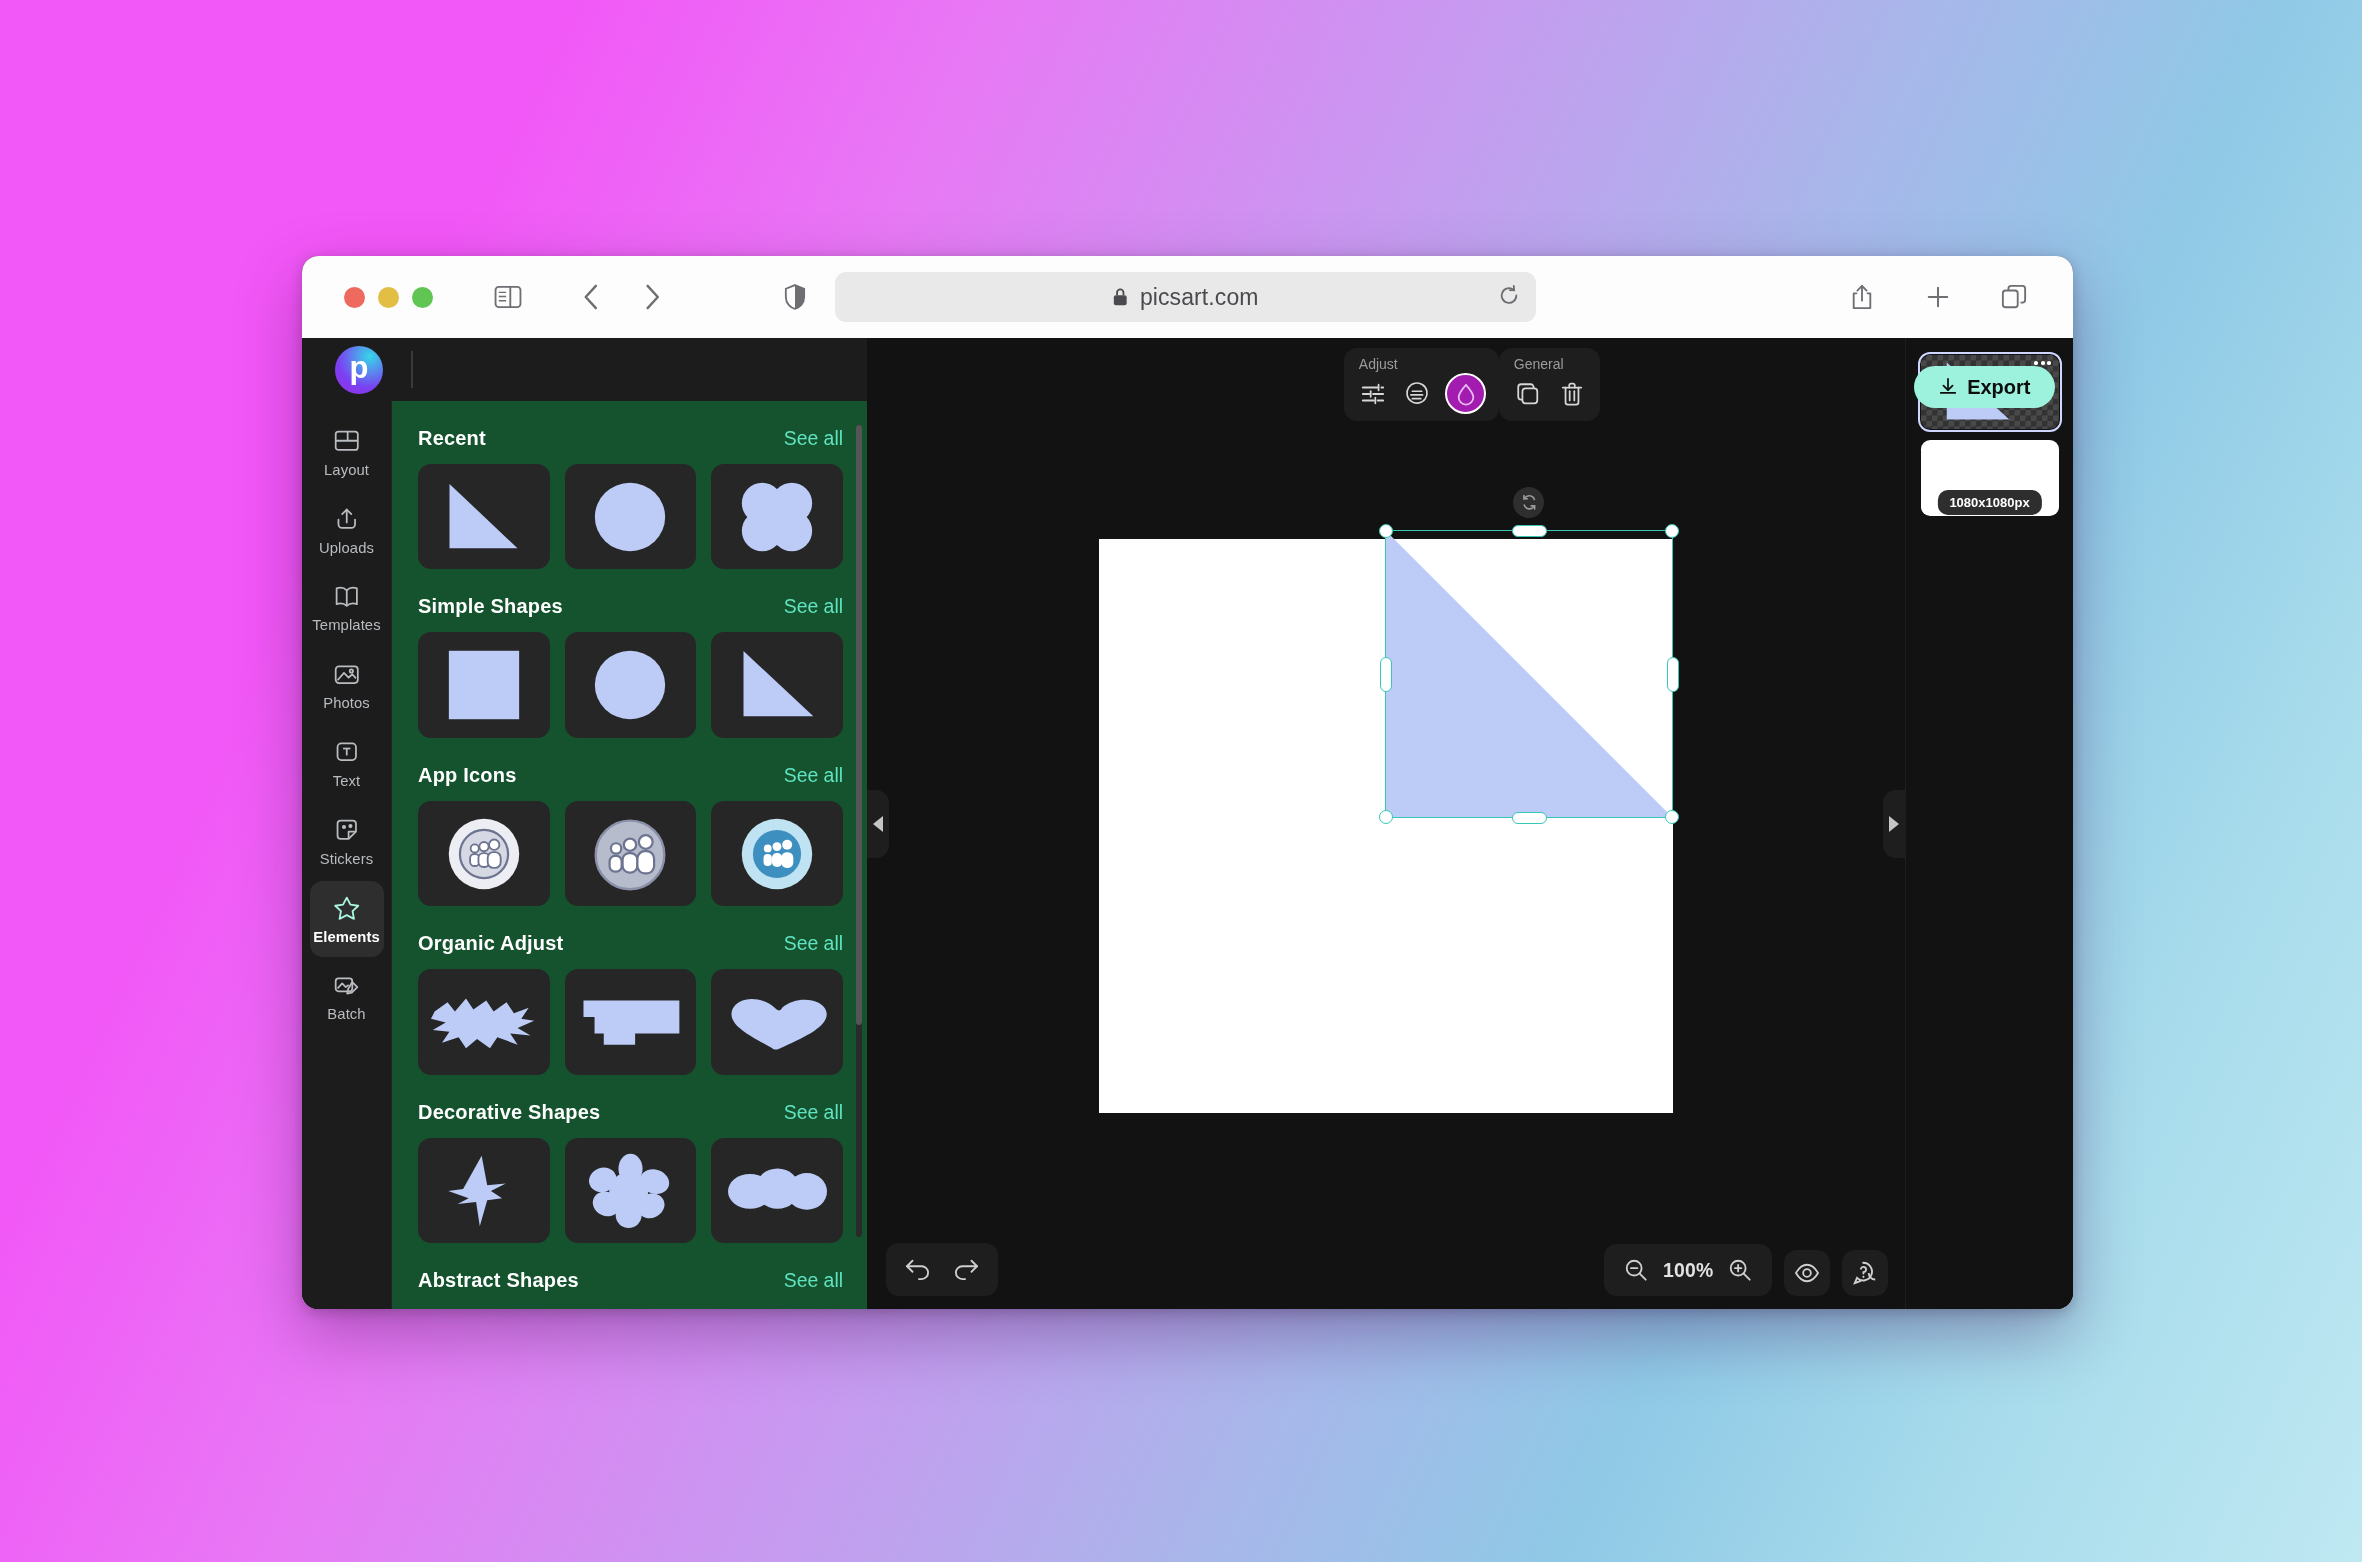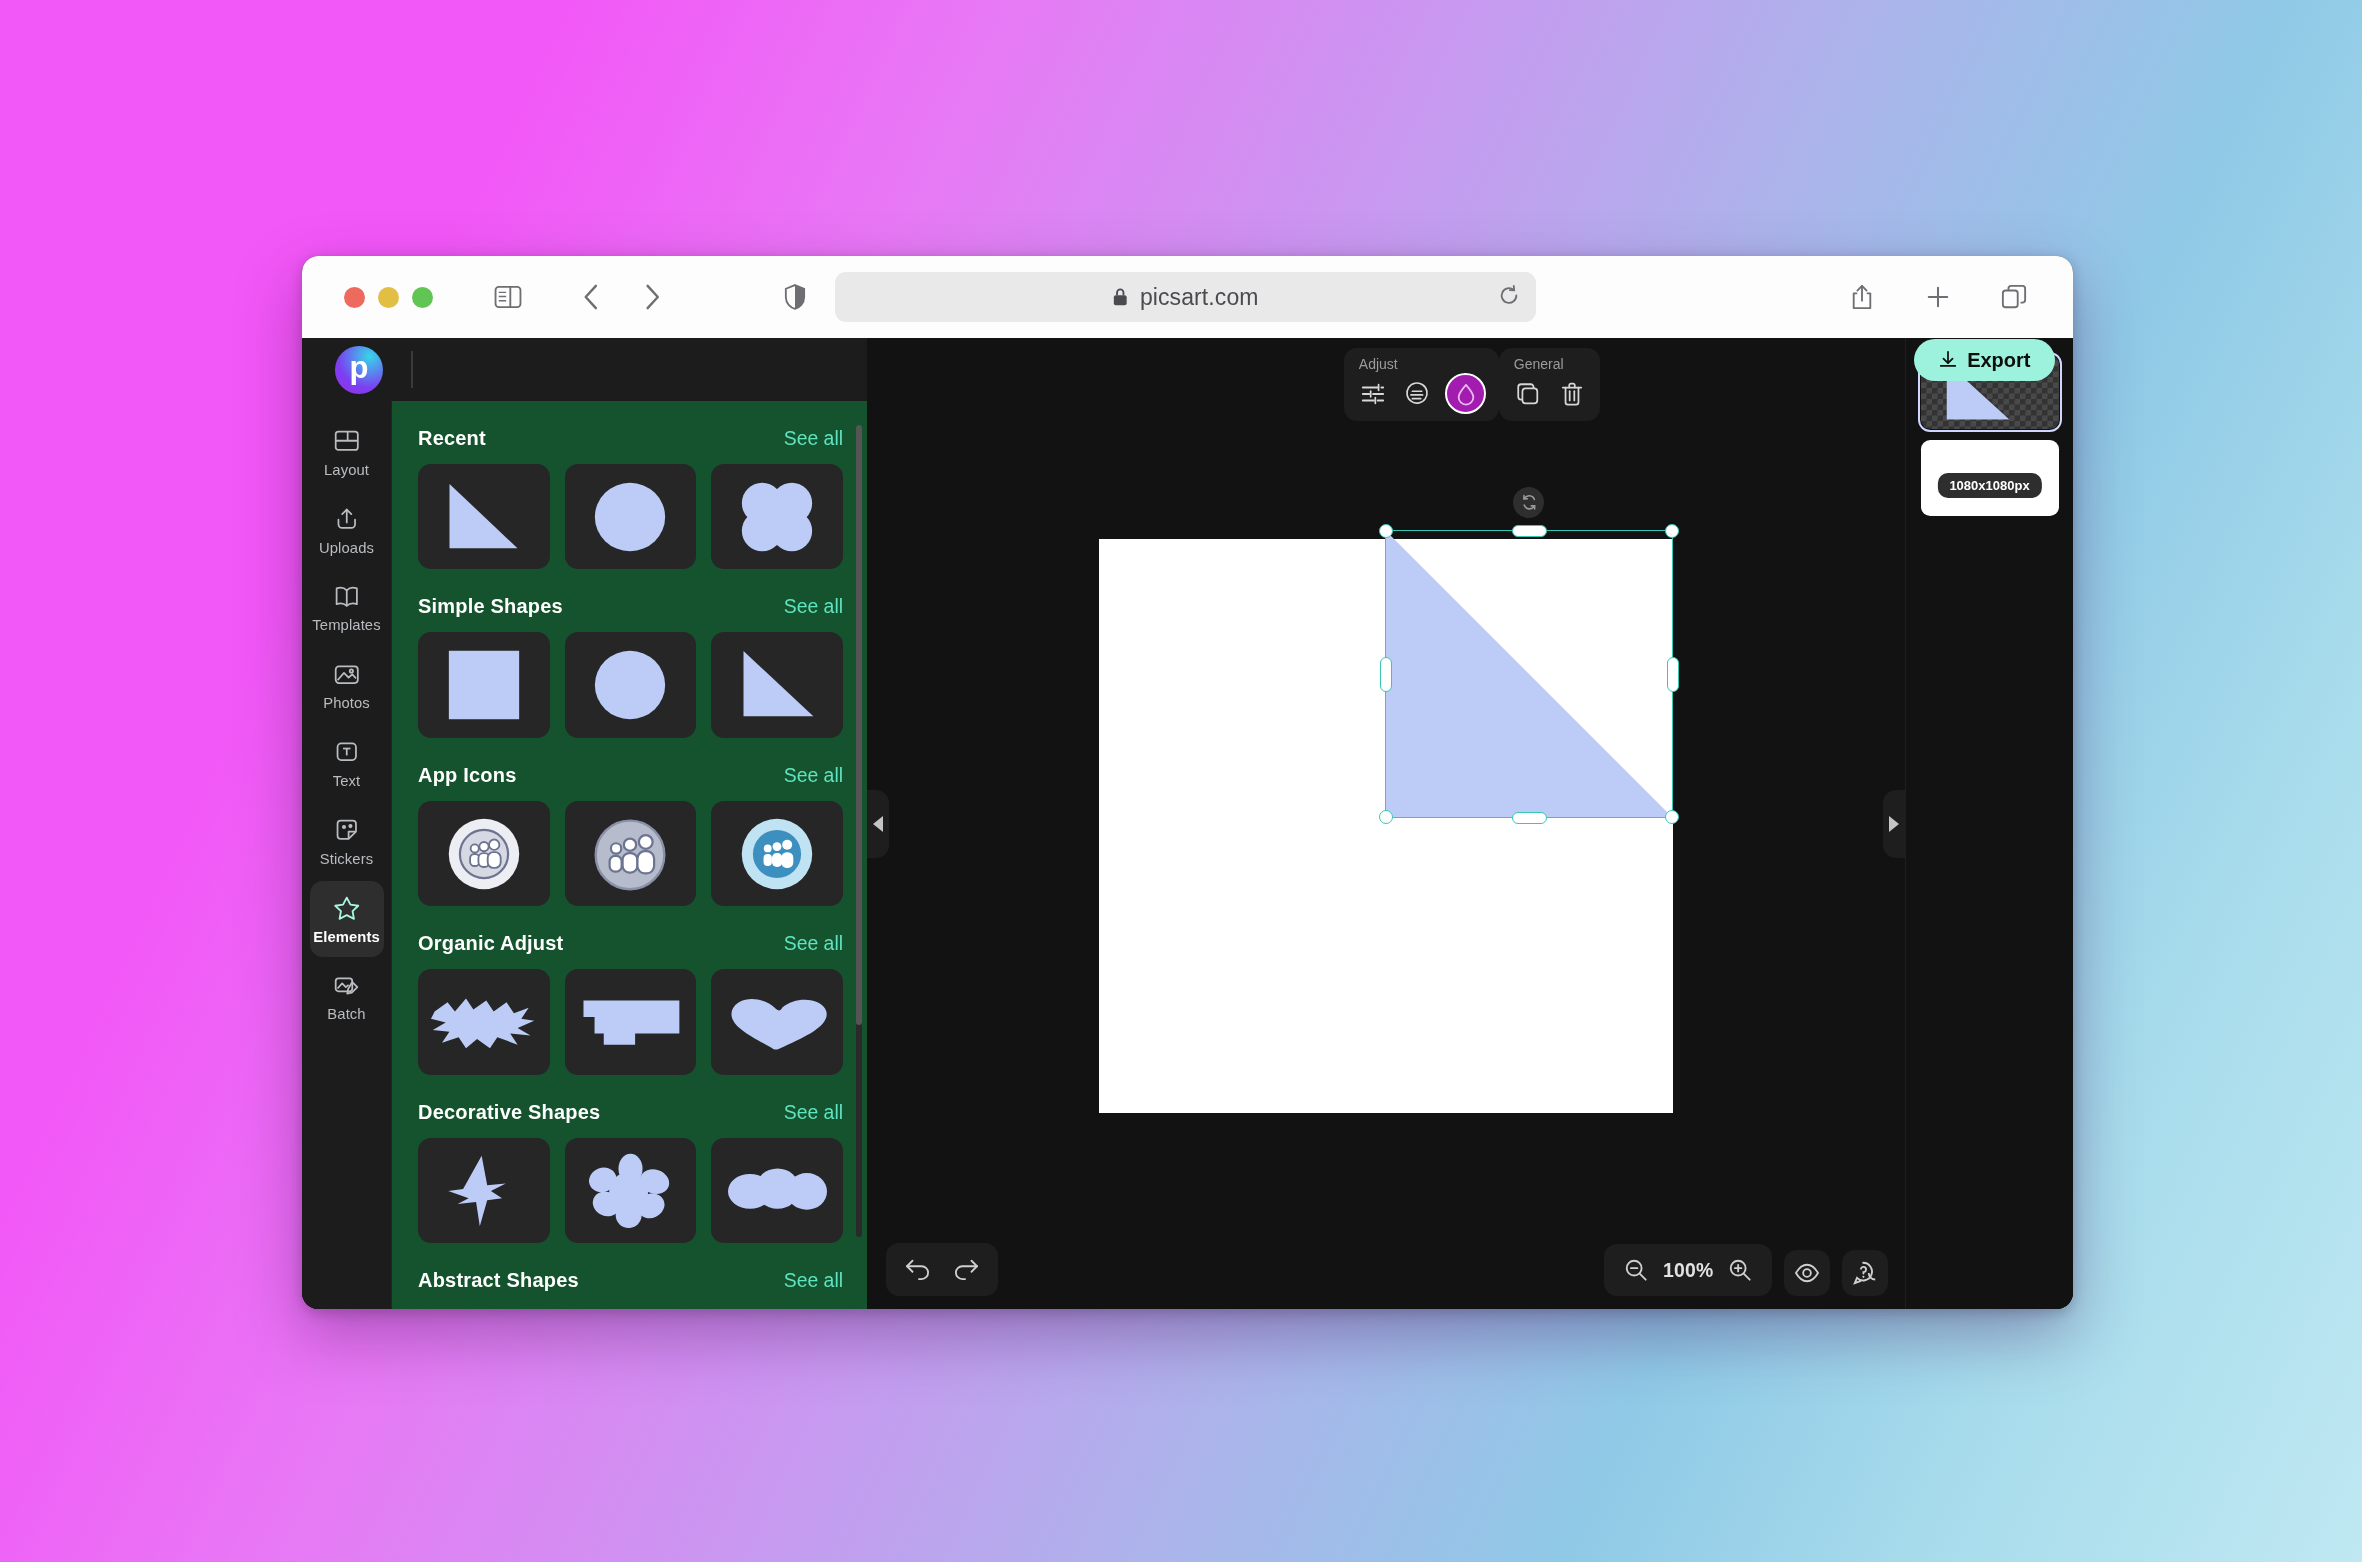--- a/index.html
+++ b/index.html
@@ -245,28 +245,28 @@
     background-color: #333;
     background-size: 11px 11px;
     background-position: 0 0, 5.5px 5.5px;
   }
   .layer-dots {
     position: absolute; right: 7.4px; top: 6.5px; display: flex; gap: 2.8px;
   }
   .layer-dots i { width: 3.7px; height: 3.7px; border-radius: 50%; background: #fff; display:block; }
   .layer.bg { background: #ffffff; height: 76px; }
   .size-badge {
-    position: absolute; left: 50%; transform: translateX(-50%); bottom: 18px;
+    position: absolute; left: 50%; transform: translateX(-50%); bottom: 1px;
     background: #2e2e2e; color: #ffffff;
     font-size: 13px; font-weight: 700;
     padding: 4.6px 12px; border-radius: 10px; white-space: nowrap;
   }
 
   .export-wrap {
-    position: absolute; right: 18.5px; top: 1px; z-index: 8;
+    position: absolute; right: 18.5px; top: 28px; z-index: 8;
   }
   .export-btn {
     background: #9cf2dc; color: #0d0d0d;
     border: none; border-radius: 22px;
     height: 42px; padding: 0 24px;
     display: flex; align-items: center; gap: 9.2px;
     font-size: 20px; font-weight: 700; cursor: pointer;
     font-family: "Liberation Sans", sans-serif;
   }
 </style>

